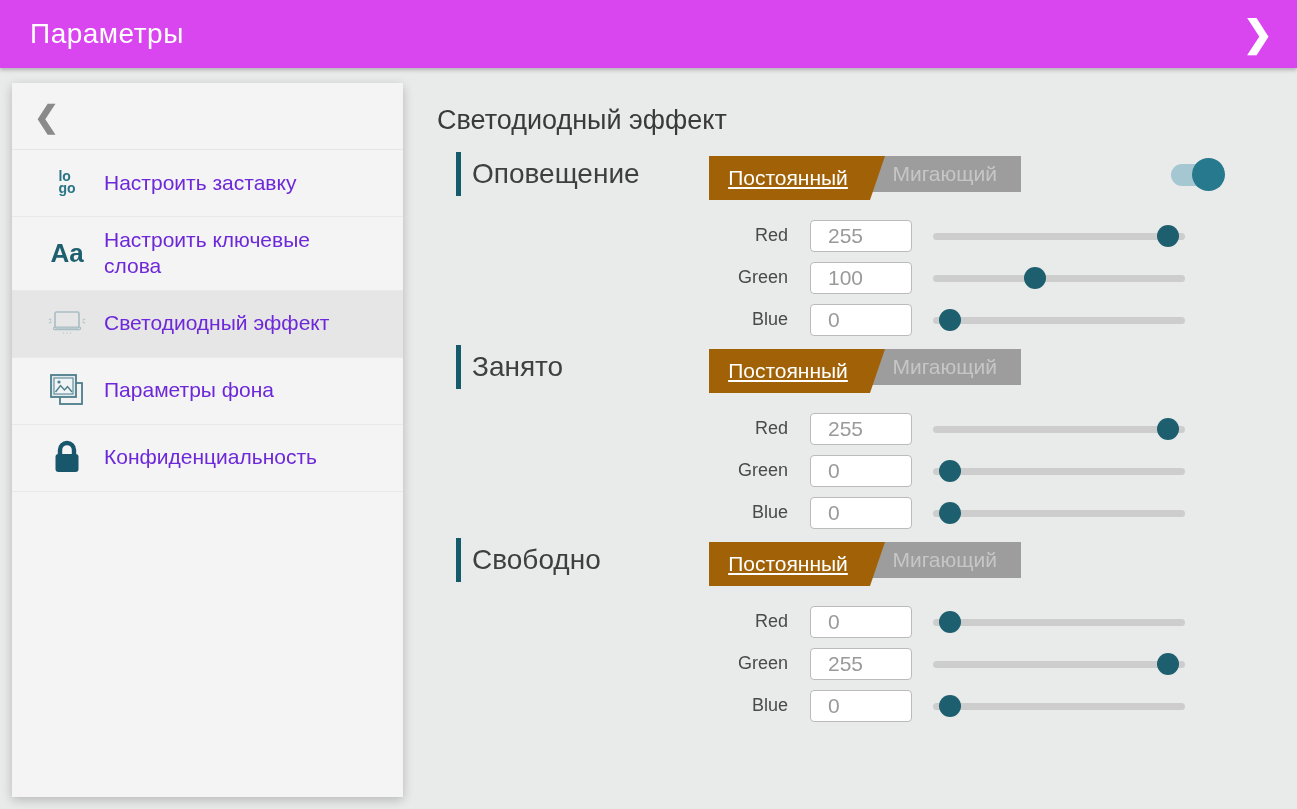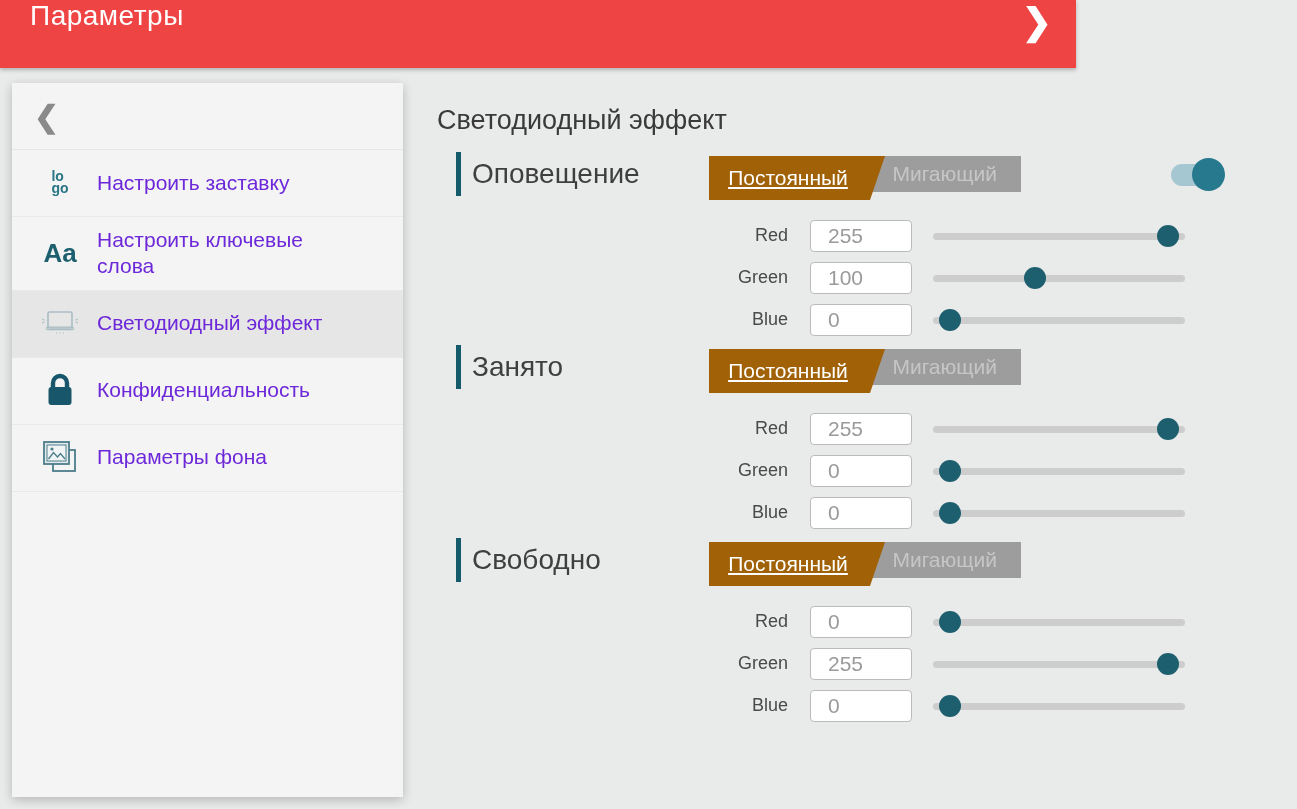--- a/index.html
+++ b/index.html
@@ -1,33 +1,33 @@
 <!DOCTYPE html>
 <html><head>
 <meta charset="utf-8">
 <style>
   * { margin:0; padding:0; box-sizing:border-box; }
   html,body { width:1297px; height:809px; overflow:hidden; }
   body { background:#e9eaea; font-family:"Liberation Sans", sans-serif; position:relative; }
 
   
-  .app-header { position:absolute; left:0; top:0; width:1076px; height:68px;
-    background:#ef4444; display:flex; 
+  .app-header { position:absolute; left:0; top:0; width:1297px; height:68px;
+    background:#d946ef; display:flex; align-items:center;
     box-shadow:0 2px 4px rgba(0,0,0,0.25); z-index:5; }
   .app-title { color:#ffffff; font-size:28px; font-weight:400; margin-left:30px; letter-spacing:0.5px; }
   .header-forward { margin-left:auto; margin-right:18px; color:#ffffff; font-size:36px;
     font-weight:bold; cursor:pointer; line-height:1; padding:4px 6px; }
 
   
   .sidebar { position:absolute; left:12px; top:83px; width:391px; height:714px;
     background:#f4f4f4; box-shadow:0 3px 10px rgba(0,0,0,0.22); z-index:2; }
   .sidebar-back { height:67px; display:flex; align-items:center; padding-left:22px;
     border-bottom:1px solid #e7e7e7; cursor:pointer; }
   .back-glyph { color:#8a8a8a; font-size:30px; font-weight:bold; }
-  .side-item { display:flex; align-items:center; min-height:67px; padding:10px 9px;
+  .side-item { display:flex; align-items:center; min-height:67px; padding:10px 16px;
     border-bottom:1px solid #e9e9e9; cursor:pointer; }
   .side-item.selected { background:#e6e6e6; }
   .side-icon { width:46px; margin-left:16px; margin-right:14px; display:flex;
     align-items:center; justify-content:center; flex:0 0 46px; }
   .side-label { font-size:21px; color:#6d28d9; max-width:250px; line-height:1.25; }
 
   .logo-icon { color:#2a7585; font-weight:bold; font-size:14px; line-height:0.85; }
   .logo-icon .l2 { display:block; }
   .aa-icon { color:#1d5f6f; font-weight:bold; font-size:26px; line-height:1; }
 
@@ -101,40 +101,40 @@
         <rect x="8.5" y="20" width="27" height="2.6" rx="1" fill="none" stroke="#a9bec3" stroke-width="1.2"></rect>
         <path d="M4 12 l2.5 1 M4 16 l2.5 -1 M40 12 l-2.5 1 M40 16 l-2.5 -1" stroke="#bccbd0" stroke-width="1.4" fill="none"></path>
         <path d="M18 26 h1 M21.5 26 h1 M25 26 h1" stroke="#bccbd0" stroke-width="1.4"></path>
       </svg>
     </span>
     <span class="side-label">Светодиодный эффект</span>
   </div>
 
   <div class="side-item">
     <span class="side-icon">
-      <svg width="32" height="36" viewBox="0 0 32 36">
-        <path d="M9 16 v-6 a7 7 0 0 1 14 0 v6" fill="none" stroke="#17566b" stroke-width="4.4"></path>
-        <rect x="4.5" y="14" width="23" height="18" rx="3" fill="#17566b"></rect>
-      </svg>
-    </span>
-    <span class="side-label">Конфиденциальность</span>
-  </div>
-
-  <div class="side-item">
-    <span class="side-icon">
       <svg width="40" height="38" viewBox="0 0 40 38">
         <rect x="13" y="11" width="22" height="21" fill="#f4f4f4" stroke="#4c7e8b" stroke-width="1.8"></rect>
         <rect x="4" y="3" width="25" height="22" fill="#e3eaec" stroke="#4c7e8b" stroke-width="1.8"></rect>
         <rect x="7" y="6" width="19" height="16" fill="#f1f4f5" stroke="#4c7e8b" stroke-width="1"></rect>
         <path d="M8.5 20 l5 -6.5 4 4.5 3 -3.5 4.5 5.5" stroke="#4c7e8b" stroke-width="1.4" fill="none"></path>
         <circle cx="12" cy="10" r="1.6" fill="#4c7e8b"></circle>
       </svg>
     </span>
     <span class="side-label">Параметры фона</span>
   </div>
+
+  <div class="side-item">
+    <span class="side-icon">
+      <svg width="32" height="36" viewBox="0 0 32 36">
+        <path d="M9 16 v-6 a7 7 0 0 1 14 0 v6" fill="none" stroke="#17566b" stroke-width="4.4"></path>
+        <rect x="4.5" y="14" width="23" height="18" rx="3" fill="#17566b"></rect>
+      </svg>
+    </span>
+    <span class="side-label">Конфиденциальность</span>
+  </div>
 </nav>
 
 <main class="main">
   <h1 class="page-title">Светодиодный эффект</h1>
 
   <section class="led-section">
     <div class="section-head">
       <div class="accent-bar"></div>
       <div class="section-title">Оповещение</div>
       <div class="mode-toggle">

